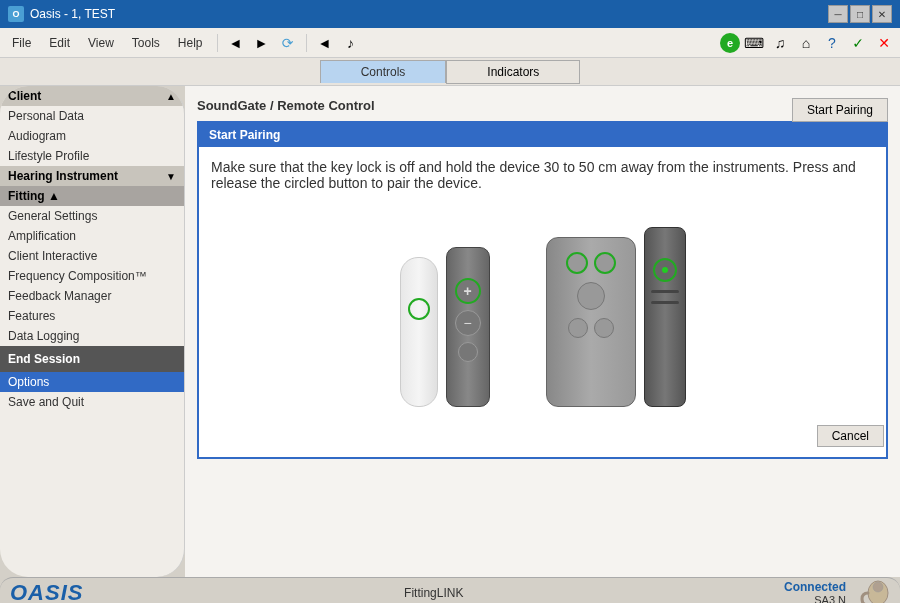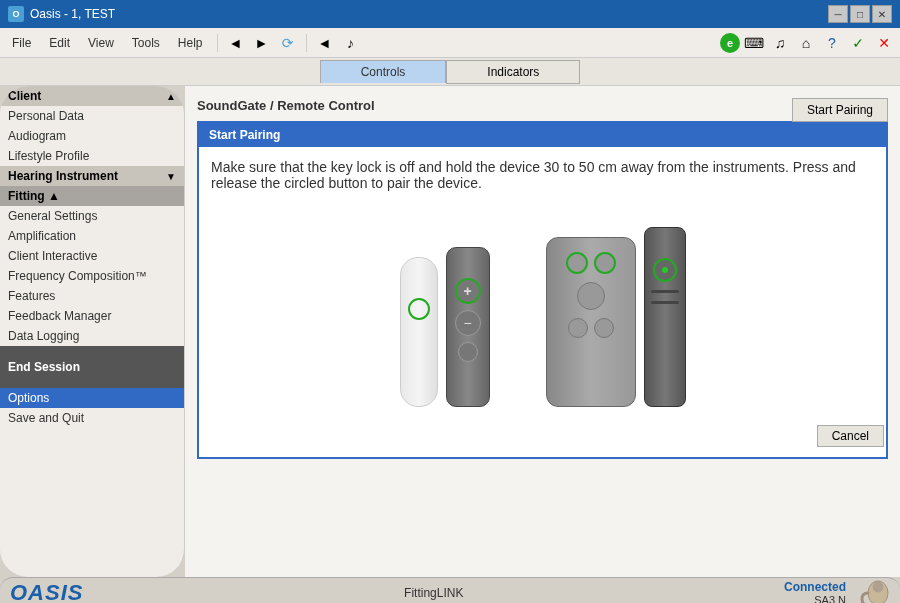--- a/index.html
+++ b/index.html
@@ -30,21 +30,21 @@
     
     .main-layout { display: flex; height: calc(603px - 28px - 26px - 28px - 30px); }
 
     
     .sidebar { width: 185px; background: #f0ede8; border-right: 1px solid #ccc; overflow-y: auto; flex-shrink: 0; border-radius: 28px; }
     .sidebar-section-header { background: #c8c4bc; padding: 3px 8px; font-size: 12px; font-weight: bold; display: flex; justify-content: space-between; align-items: center; }
     .sidebar-section-header .arrow { font-size: 10px; }
     .sidebar-item { padding: 3px 8px; font-size: 12px; cursor: pointer; color: #333; }
     .sidebar-item.active { background: #316ac5; color: white; }
     .sidebar-sub-header { background: #a8a4a0; padding: 3px 8px; font-size: 12px; font-weight: bold; }
-    .sidebar-end-session { background: #555; color: white; padding: 14px 8px; font-size: 12px; font-weight: bold; }
+    .sidebar-end-session { background: #555; color: white; padding: 6px 8px; font-size: 12px; font-weight: bold; }
 
     
     .content-area { flex: 1; background: #f5f3f0; padding: 12px; position: relative; }
 
     .section-title { font-size: 13px; font-weight: bold; color: #333; margin-bottom: 6px; }
     .section-subtitle { font-size: 12px; color: #333; margin-bottom: 12px; }
     .start-pairing-btn { position: absolute; top: 12px; right: 12px; padding: 4px 14px; background: #e8e4de; border: 1px solid #aaa; font-size: 12px; cursor: pointer; }
 
     
     .dialog { border: 2px solid #316ac5; background: white; margin-top: 8px; }
@@ -153,22 +153,22 @@
     </div>
 
     <div class="sidebar-sub-header">
       <span>Fitting</span>
       <span> ▲</span>
     </div>
     <div class="sidebar-item">General Settings</div>
     <div class="sidebar-item">Amplification</div>
     <div class="sidebar-item">Client Interactive</div>
     <div class="sidebar-item">Frequency Composition™</div>
+    <div class="sidebar-item">Feedback Manager</div>
     <div class="sidebar-item">Features</div>
-    <div class="sidebar-item">Feedback Manager</div>
     <div class="sidebar-item">Data Logging</div>
 
     <div class="sidebar-end-session">
       <span>End Session</span>
     </div>
     <div class="sidebar-item active">Options</div>
     <div class="sidebar-item">Save and Quit</div>
   </div>
 
   <div class="content-area">

